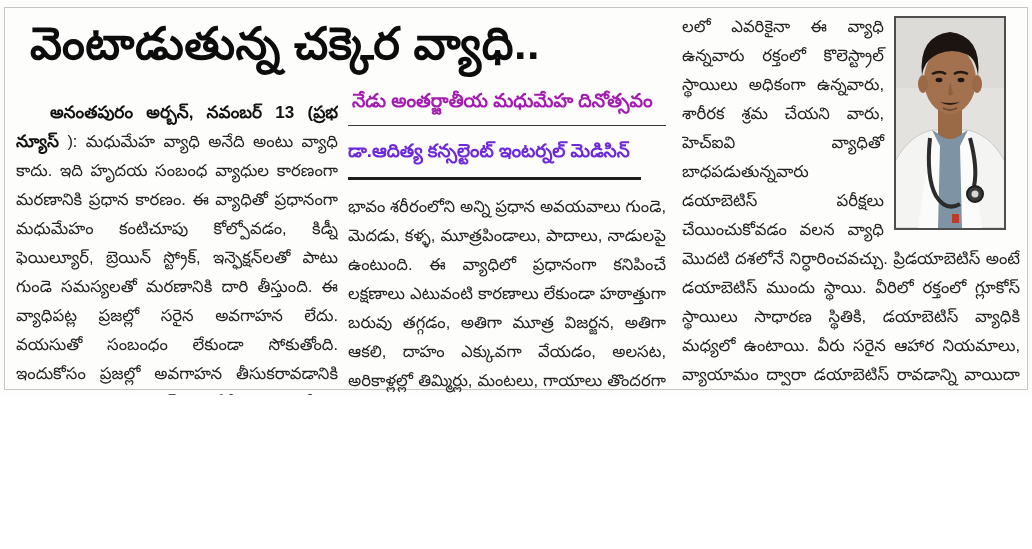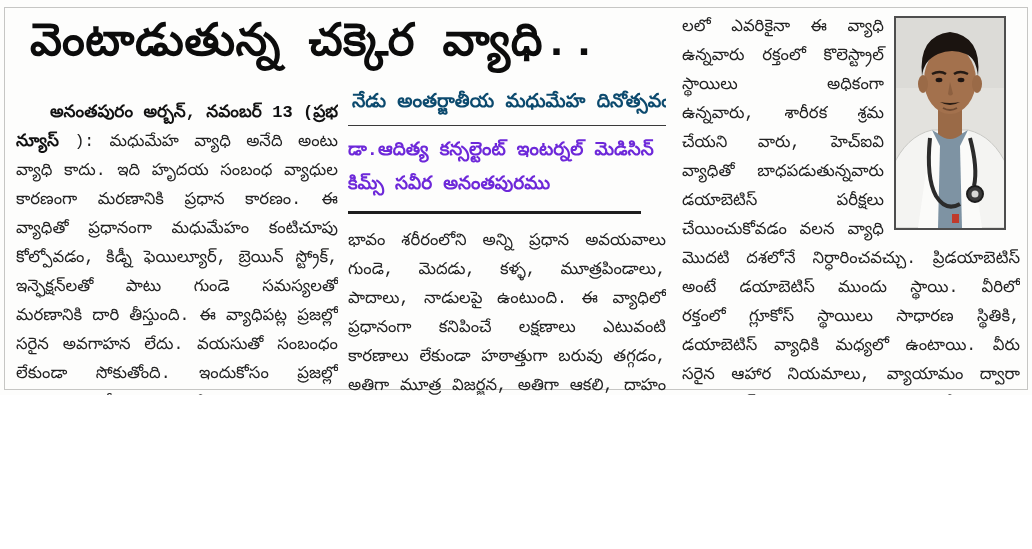--- a/index.html
+++ b/index.html
@@ -6,21 +6,21 @@
     margin: 0;
     padding: 0;
     background: #ffffff;
   }
   .page {
     position: relative;
     width: 1032px;
     height: 395px;
     background: #fdfdfc;
     overflow: hidden;
-    font-family: Liberation Mono, monospace;
+    font-family: Liberation Sans, sans-serif;
     color: #1c1c1c;
   }
   .frame {
     position: absolute;
     left: 4px; top: 7px; right: 4px; bottom: 5px;
     border: 1px solid #c6c6c4;
     pointer-events: none;
   }
   .headline {
     position: absolute;
@@ -53,21 +53,21 @@
     font-size: 17px;
   }
   .col1 { left: 16px;  top: 98px;  width: 322px; height: 446px; overflow: hidden; }
   .col2 { left: 348px; top: 88px;  width: 318px; height: 456px; overflow: hidden; }
   .col3 { left: 682px; top: 12px;  width: 338px; height: 532px; overflow: hidden; }
 
   .subhead { margin-bottom: 12px; }
   .subhead-line1 {
     font-weight: bold;
     font-size: 19px;
-    color: #0c4a6e;
+    color: #a21caf;
     padding: 2px 0 9px 4px;
     white-space: nowrap;
   }
   .rule.thin {
     height: 0;
     border-top: 1.5px solid #3a3a3a;
     margin: 0 0 8px 0;
   }
   .subhead-line2 {
     font-weight: bold;
@@ -107,21 +107,20 @@
       <strong class="dateline">అనంతపురం అర్బన్, నవంబర్ 13 (ప్రభ న్యూస్</strong>
       <span>): మధుమేహ వ్యాధి అనేది అంటు వ్యాధి కాదు. ఇది హృదయ సంబంధ వ్యాధుల కారణంగా మరణానికి ప్రధాన కారణం. ఈ వ్యాధితో ప్రధానంగా మధుమేహం కంటిచూపు కోల్పోవడం, కిడ్నీ ఫెయిల్యూర్, బ్రెయిన్ స్ట్రోక్, ఇన్ఫెక్షన్‌లతో పాటు గుండె సమస్యలతో మరణానికి దారి తీస్తుంది. ఈ వ్యాధిపట్ల ప్రజల్లో సరైన అవగాహన లేదు. వయసుతో సంబంధం లేకుండా సోకుతోంది. ఇందుకోసం ప్రజల్లో అవగాహన తీసుకరావడానికి ప్రతి సంవత్సరం నవంబర్ 14వతేదీన అంతర్జాతీయ మధుమేహ దినోత్సవాన్ని నిర్వహిస్తారు. ఈ సంవత్సరం మధుమేహ వ్యాధి గురించి తెలుసుకుందాం అనే లక్ష్యంగా ముందుకు వెళ్తున్నారని డా. ఆదిత్య, కన్సల్టెంట్ ఇంటర్నల్ మెడిసిన్ కిమ్స్ సవీర, అనంతపురం పేర్కొన్నారు. డయాబెటిస్ వ్యాధిలో రక్తంలో గ్లూకోజ్ స్థాయి అదుపు తప్పి అసాధరణ స్థితిలో ఉంటుందన్నారు. ఈ వ్యాధిని వీలైనంత ముందుగా నిర్ధారించి నియంత్రణ చేయకపోతే దాని ప్ర</span>
     </p>
   </div>
 
   <div class="col col2">
     <div class="subhead">
       <div class="subhead-line1">నేడు అంతర్జాతీయ మధుమేహ దినోత్సవం</div>
       <div class="rule thin"></div>
       <div class="subhead-line2">డా.ఆదిత్య కన్సల్టెంట్ ఇంటర్నల్ మెడిసిన్</div>
-      <div class="subhead-line2">కిమ్స్ సవీర అనంతపురము</div>
       <div class="rule thick"></div>
     </div>
     <p class="body-text">భావం శరీరంలోని అన్ని ప్రధాన అవయవాలు గుండె, మెదడు, కళ్ళ, మూత్రపిండాలు, పాదాలు, నాడులపై ఉంటుంది. ఈ వ్యాధిలో ప్రధానంగా కనిపించే లక్షణాలు ఎటువంటి కారణాలు లేకుండా హఠాత్తుగా బరువు తగ్గడం, అతిగా మూత్ర విజర్జన, అతిగా ఆకలి, దాహం ఎక్కువగా వేయడం, అలసట, అరికాళ్లల్లో తిమ్మిర్లు, మంటలు, గాయాలు తొందరగా తగ్గకపోవడం వంటివి ఉంటాయి. అయితే ఎటువంటి లక్షణాలు లేకుండా రోటీన్‌గా చేసే పరీక్షల వలన కొన్ని సార్లు ఈ వ్యాధి బయటపడకపోవచ్చు అన్నారు. ఎటువంటి వ్యాధి లక్షణాలు లేకున్నా సరే అధిక బరువు, ఊబకాయంతో ఉన్నవారు, అధిక రక్తపోటు ఉన్నవారు, గుండె సంబంధిత వ్యాధులు ఉన్నవారు, తల్లిదండ్రు</p>
   </div>
 
   <div class="col col3">
     <div class="photo">
       <svg viewBox="0 0 108 210" preserveAspectRatio="none">
 
         <rect x="0" y="0" width="108" height="210" fill="#e3e2de"></rect>

